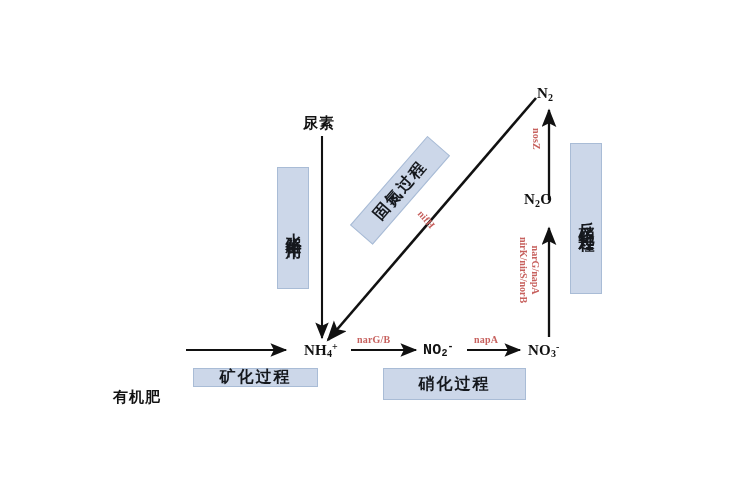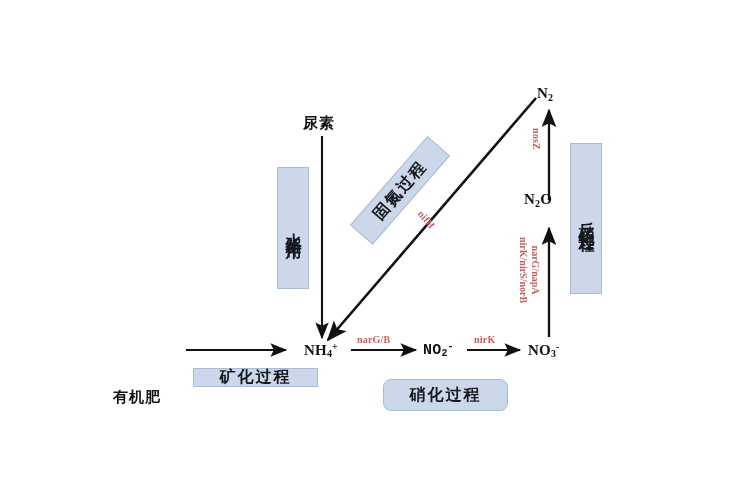--- a/index.html
+++ b/index.html
@@ -146,34 +146,34 @@
   <div class="species" style="left:423px; top:341px;font-family:Liberation Mono, monospace;"><span>NO</span><sub>2</sub><sup>-</sup></div>
 
   <div class="species" style="left:528px; top:341px;"><span>NO</span><sub>3</sub><sup>-</sup></div>
 
   <div class="species" style="left:524px; top:191px;"><span>N</span><sub>2</sub><span>O</span></div>
 
   <div class="species" style="left:537px; top:85px;"><span>N</span><sub>2</sub></div>
 
   <div class="gene" style="left:357px; top:334px;">narG/B</div>
 
-  <div class="gene" style="left:474px; top:334px;">nirK</div>
+  <div class="gene" style="left:474px; top:334px;">napA</div>
 
   <div class="gene rot" style="left:424px; top:208px; transform: rotate(49deg);">nifH</div>
 
   <div class="gene rot" style="left:542px; top:128px; transform: rotate(90deg);">nosZ</div>
 
   <div class="gene-stack" style="left:541px; top:237px; transform: rotate(90deg);">
     <div>narG/napA</div>
     <div>nirK/nirS/norB</div>
   </div>
 
   <div class="proc-box horizontal" style="left:193px; top:368px; width:125px; height:19px;">矿化过程</div>
 
-  <div class="proc-box horizontal" style="left:383px; top:379px; width:125px; height:32px;border-radius:8px;">硝化过程</div>
+  <div class="proc-box horizontal" style="left:383px; top:368px; width:143px; height:32px;">硝化过程</div>
 
   <div class="proc-box vertical" style="left:277px; top:167px; width:32px; height:122px;">水解作用</div>
 
   <div class="proc-box vertical" style="left:570px; top:143px; width:32px; height:151px;">反硝化过程</div>
 
   <div class="proc-box diagonal" style="left:350px; top:225px; width:118px; height:30px;
               transform: rotate(-49deg); transform-origin: left top;">固氮过程</div>
 
 </div>
 

